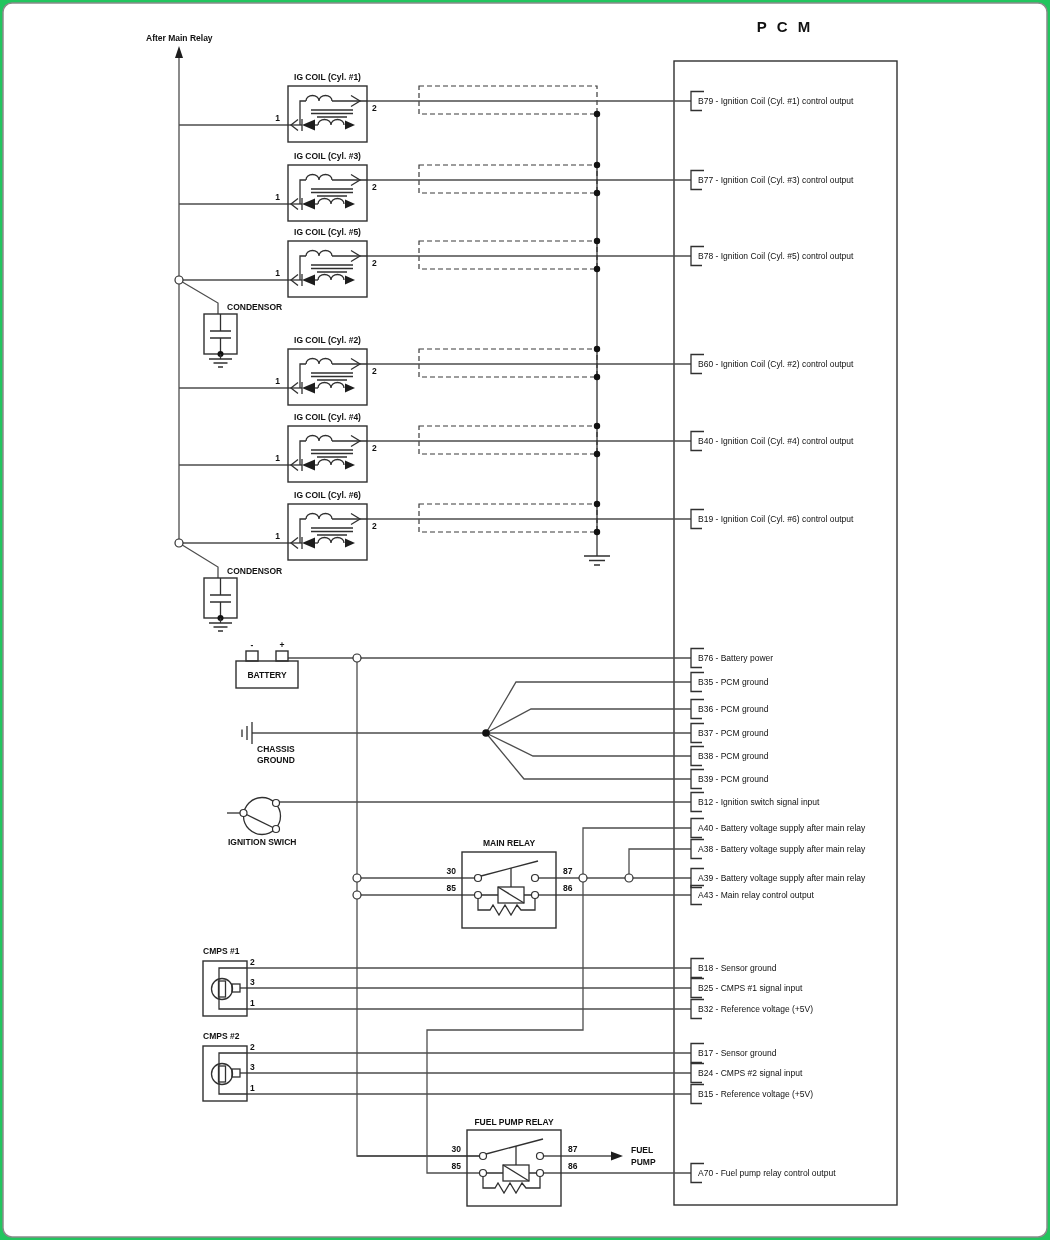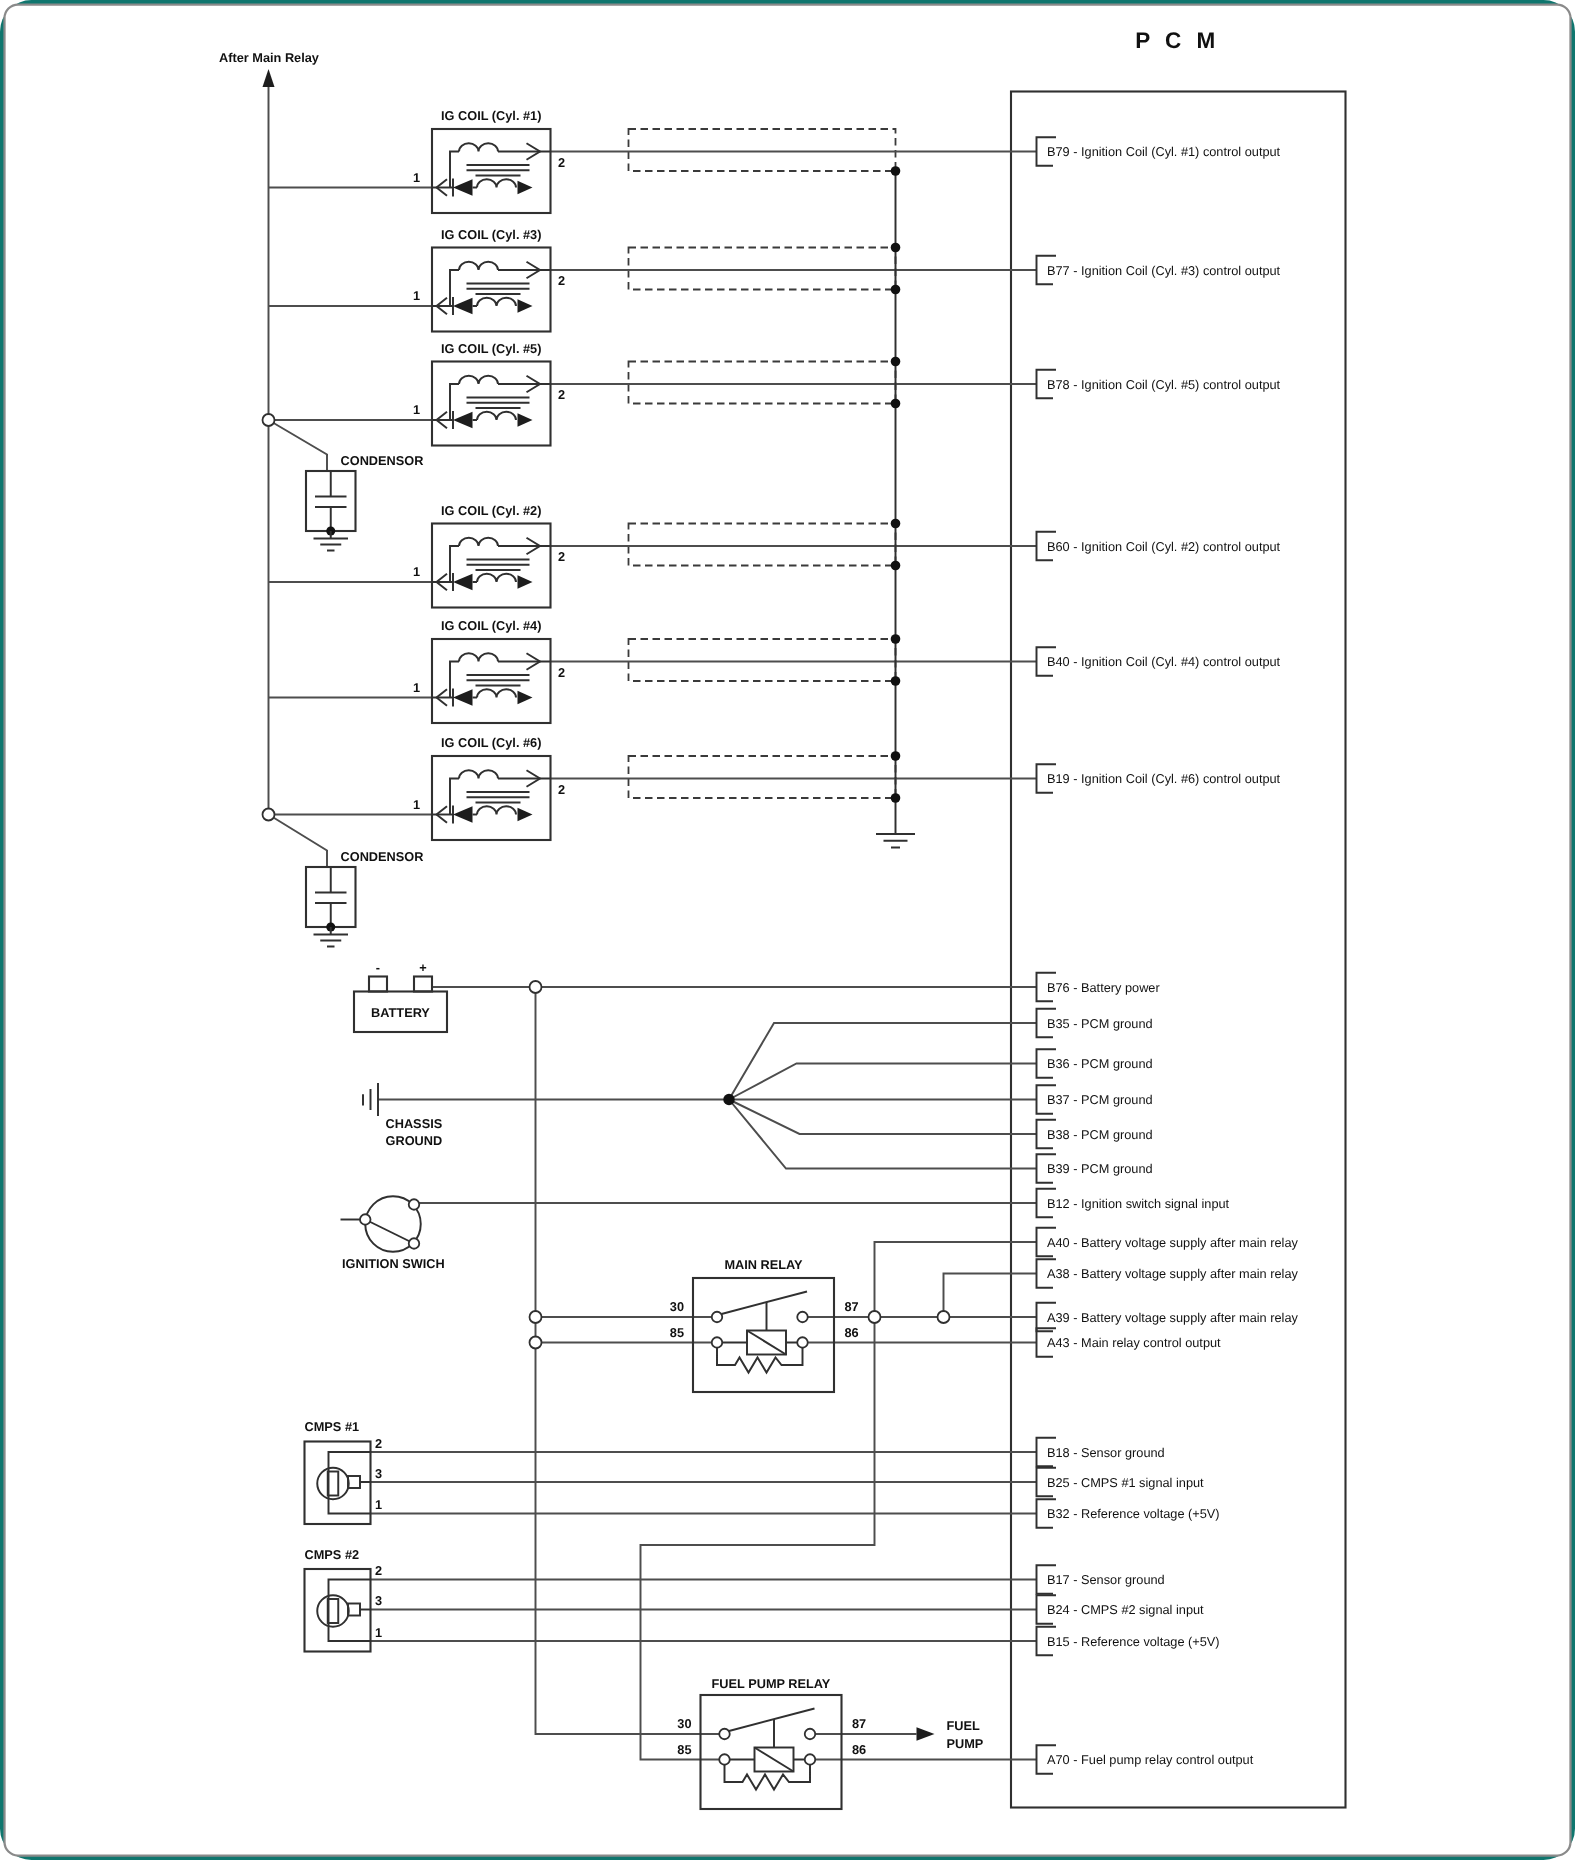--- a/index.html
+++ b/index.html
@@ -1,16 +1,16 @@
 <!DOCTYPE html>
 <html><head>
 <meta charset="utf-8">
 <style>
   html,body{margin:0;padding:0;background:#fff;}
-  #stage{width:1050px;height:1240px;position:relative;background:#0f766e;border-radius:21px;}
+  #stage{width:1050px;height:1240px;position:relative;background:#22c55e;}
   svg{display:block;}
   text{font-family:"Liberation Sans","DejaVu Sans",sans-serif;fill:#111;}
   .wire{stroke:#4d4d4d;stroke-width:1.3;fill:none;}
   .sym{stroke:#303030;stroke-width:1.3;fill:none;}
   .box{stroke:#303030;stroke-width:1.4;fill:none;}
   .dashed{stroke:#3a3a3a;stroke-width:1.2;fill:none;stroke-dasharray:5 3;}
   .conn{fill:#ffffff;stroke:#303030;stroke-width:1.2;}
   .dot{fill:#111;stroke:none;}
   .symfill{fill:#1d1d1d;stroke:none;}
   .complabel{font-size:8.5px;font-weight:bold;}

